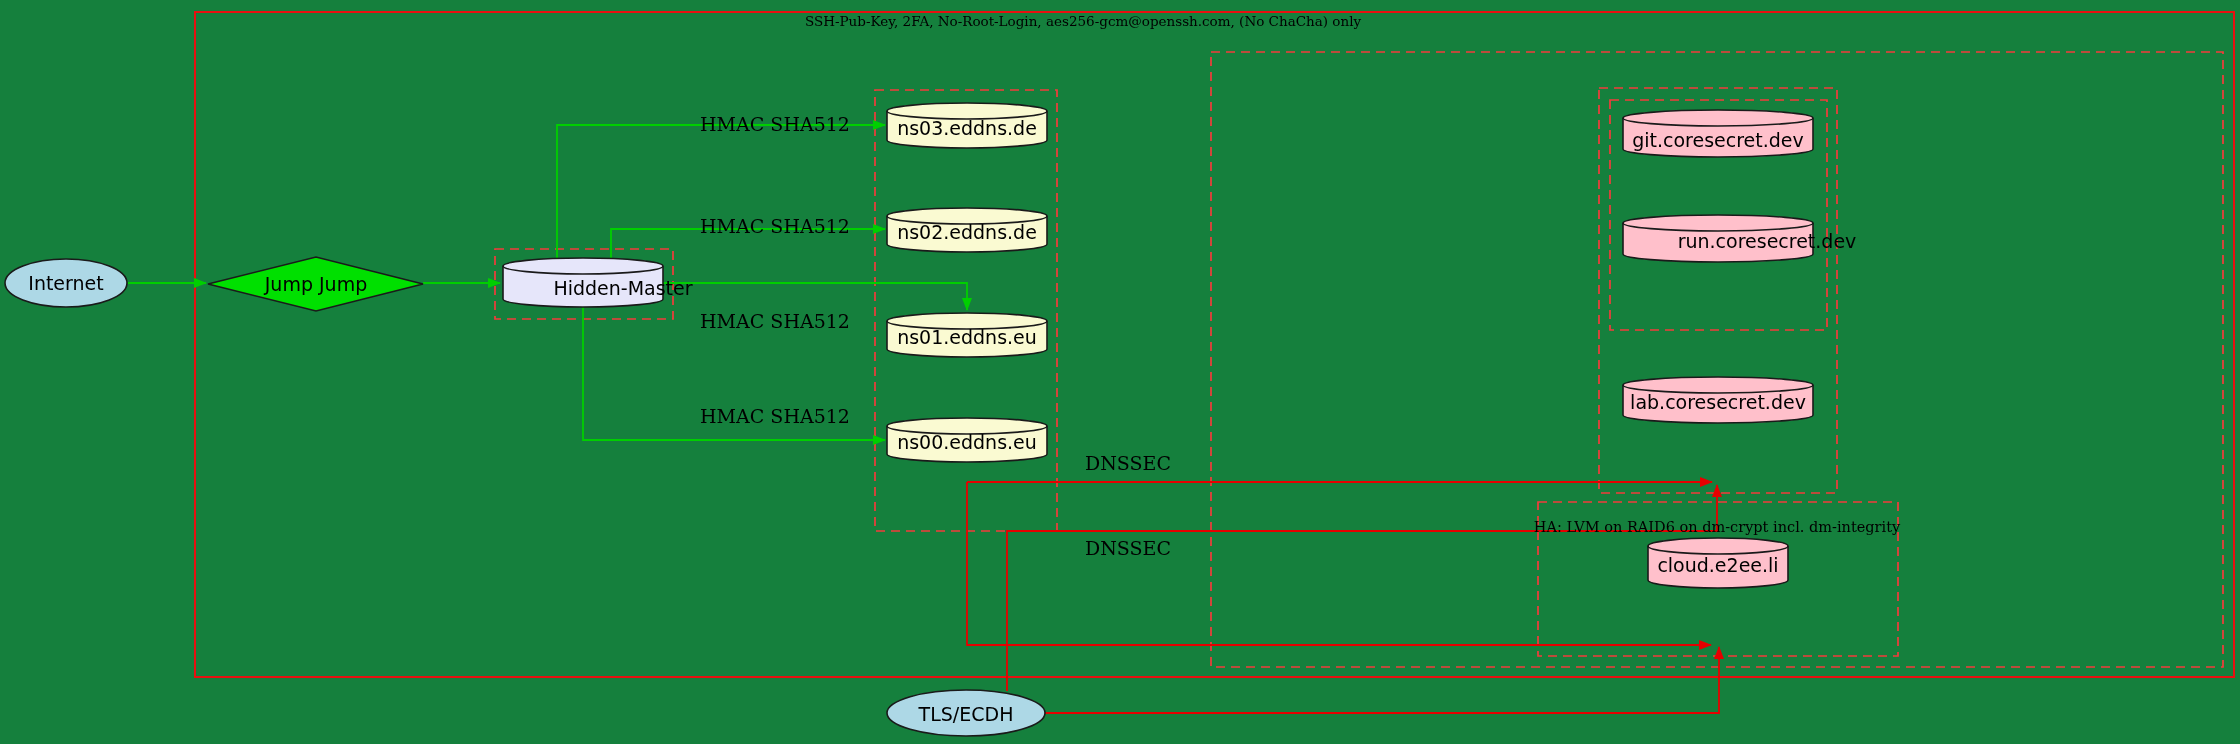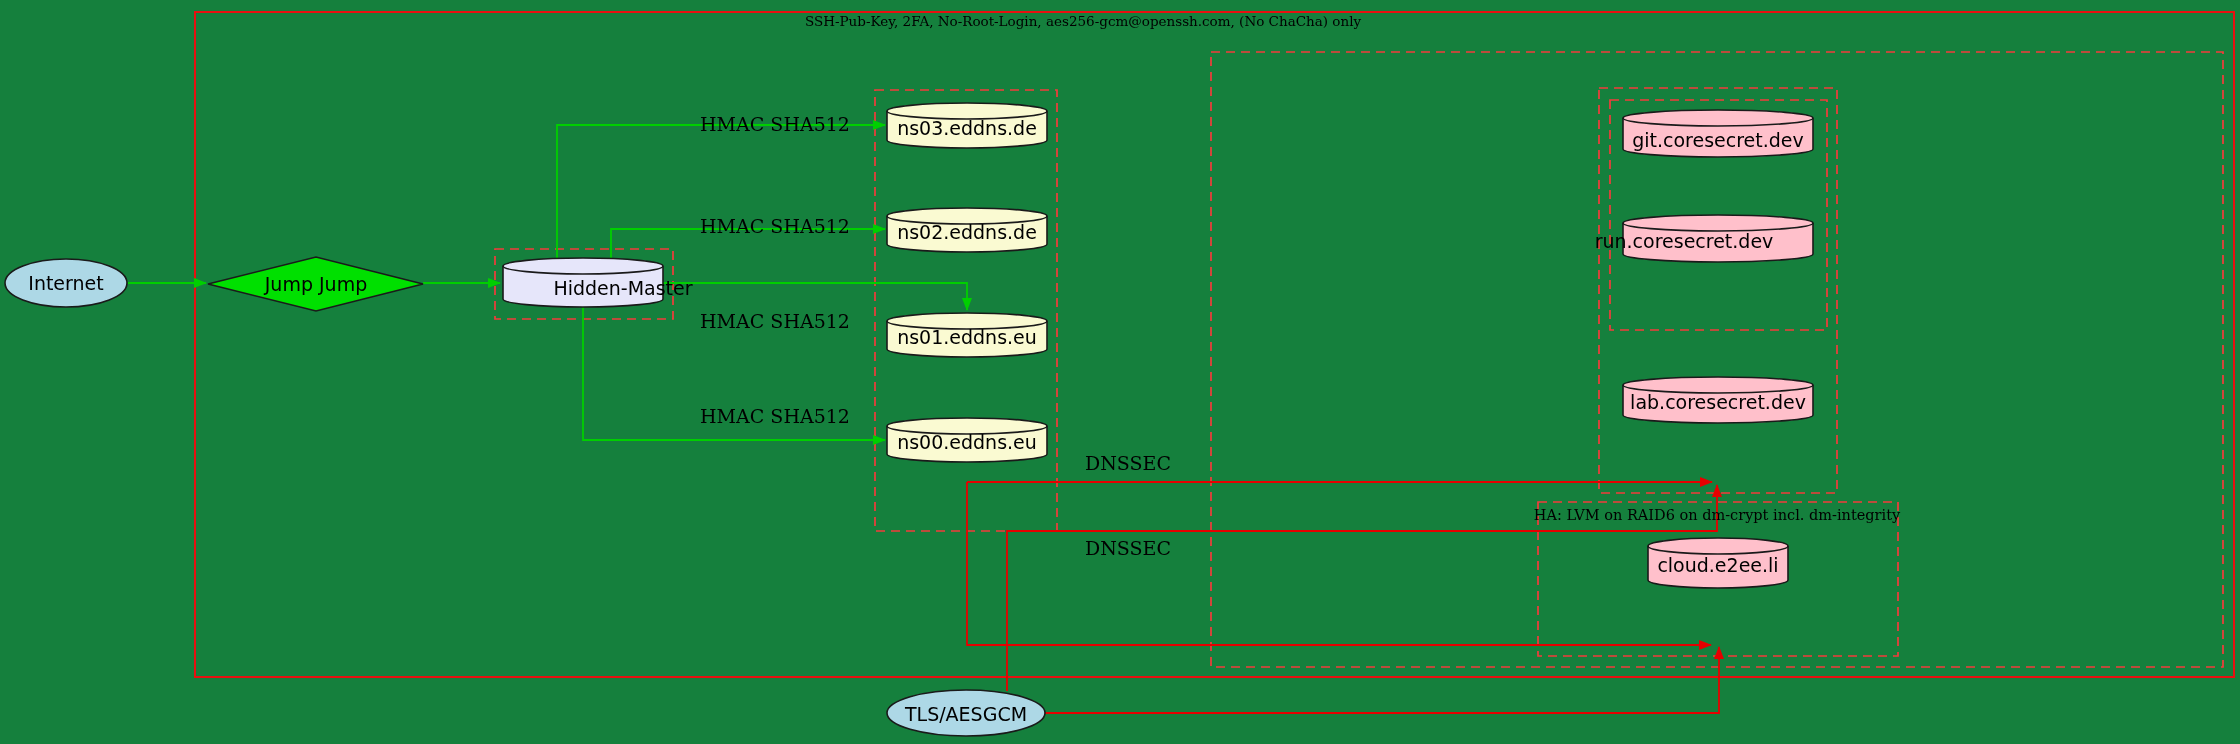--- a/index.html
+++ b/index.html
@@ -4,21 +4,21 @@
 <style>
   html,body{margin:0;padding:0;background:#fff;}
   #canvas{position:relative;width:2240px;height:744px;background:#15803d;overflow:hidden;
           font-family:"DejaVu Sans",sans-serif;}
   svg{position:absolute;left:0;top:0;}
   .lbl{position:absolute;white-space:nowrap;color:#000;transform:translate(-50%,-50%);}
   .nl{font-family:"DejaVu Sans","Liberation Sans",sans-serif;font-size:19px;}
   .el{font-family:"DejaVu Serif","Liberation Serif",serif;}
   .fs19{font-size:19px;}
   .fs14{font-size:14px;}
-  .fs145{font-size:14.5px;}
+  .fs145{font-size:14.5px;margin-top:12px;}
   .fs135{font-size:13.5px;}
   
   .box-solid{fill:none;stroke:#e81010;stroke-width:2;}
   .box-dash{fill:none;stroke:#f43b3b;stroke-width:1.7;stroke-dasharray:9 6;}
   .eg{fill:none;stroke:#00cf00;stroke-width:1.8;}
   .er{fill:none;stroke:#e60000;stroke-width:1.8;}
   .shape{stroke:#1a1a1a;stroke-width:1.6;}
   .f-blue{fill:#add8e6;}
   .f-green{fill:#00e000;}
   .f-lav{fill:#e6e6fa;}
@@ -117,18 +117,18 @@
   <div class="lbl el fs19" style="left:1128px;top:548px;">DNSSEC</div>
 
   <div class="lbl nl" style="left:66px;top:283px;">Internet</div>
   <div class="lbl nl" style="left:316px;top:284px;">Jump Jump</div>
   <div class="lbl nl" style="left:583px;top:288px;margin-left:40px;">Hidden-Master</div>
   <div class="lbl nl" style="left:967px;top:128px;">ns03.eddns.de</div>
   <div class="lbl nl" style="left:967px;top:232px;">ns02.eddns.de</div>
   <div class="lbl nl" style="left:967px;top:337px;">ns01.eddns.eu</div>
   <div class="lbl nl" style="left:967px;top:442px;">ns00.eddns.eu</div>
   <div class="lbl nl" style="left:1718px;top:140px;">git.coresecret.dev</div>
-  <div class="lbl nl" style="left:1684px;top:241px;text-align:center;">run.coresecret.dev</div>
+  <div class="lbl nl" style="left:1767px;top:241px;text-align:center;">run.coresecret.dev</div>
   <div class="lbl nl" style="left:1718px;top:402px;">lab.coresecret.dev</div>
   <div class="lbl nl" style="left:1718px;top:565px;text-align:center;">cloud.e2ee.li</div>
-  <div class="lbl nl" style="left:966px;top:714px;">TLS/AESGCM</div>
+  <div class="lbl nl" style="left:966px;top:714px;">TLS/ECDH</div>
 
 </div>
 
 </body></html>

